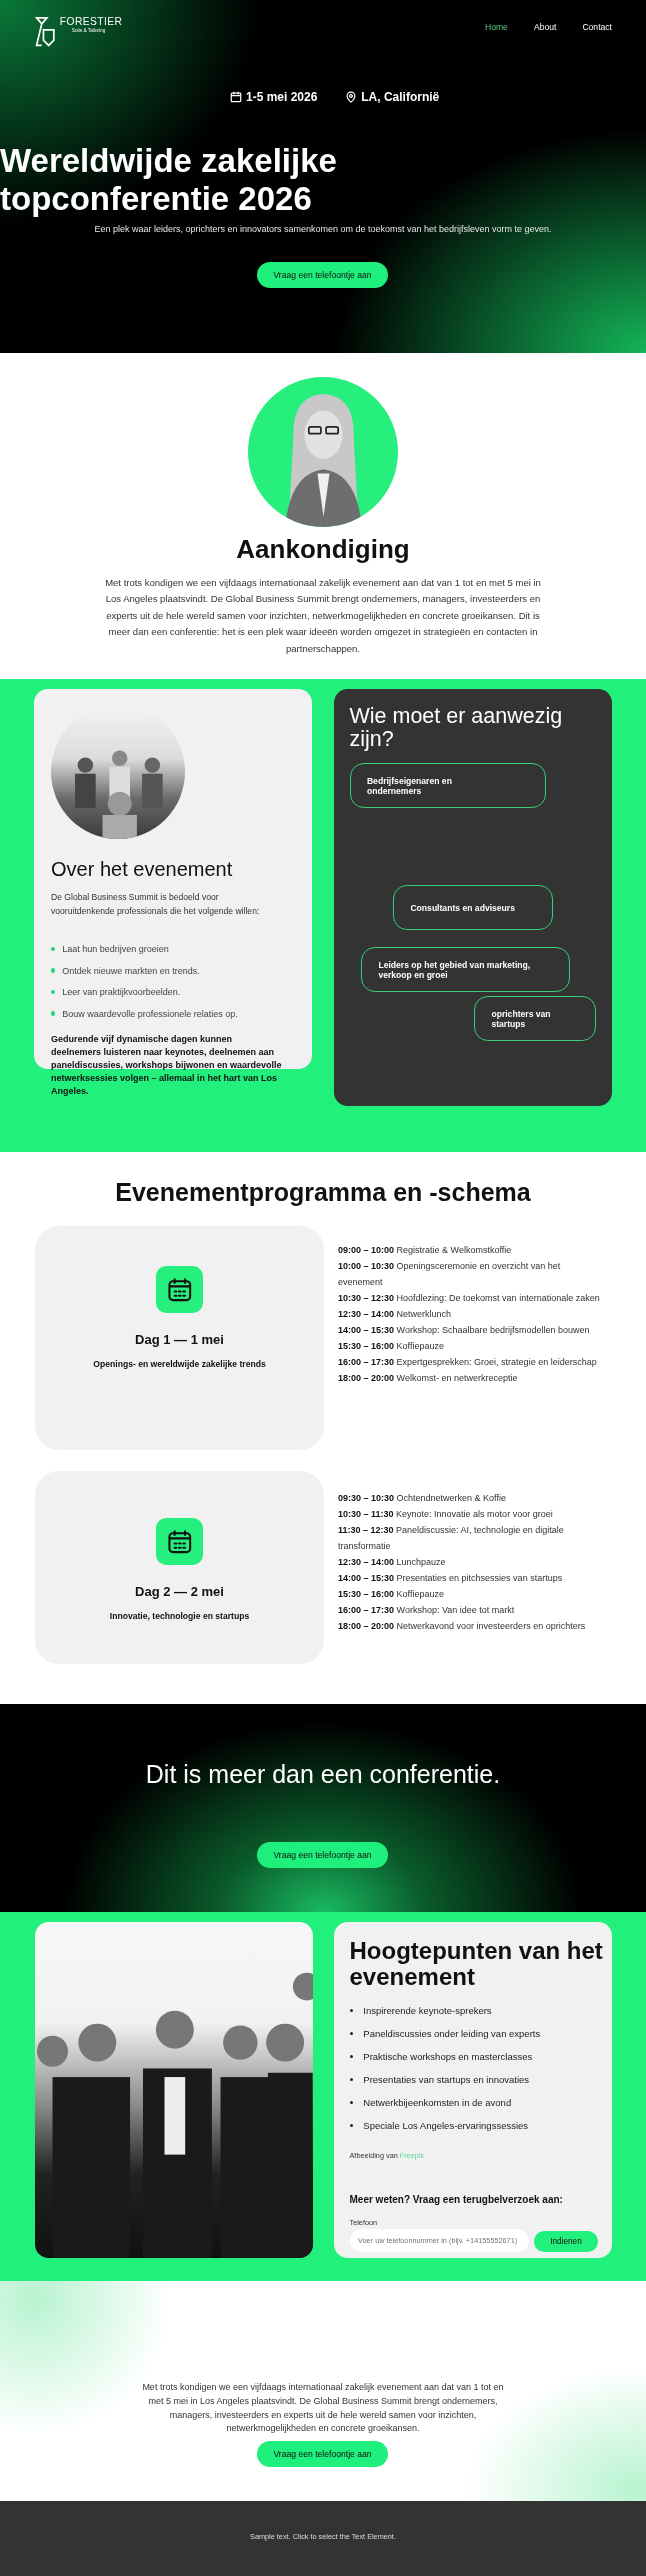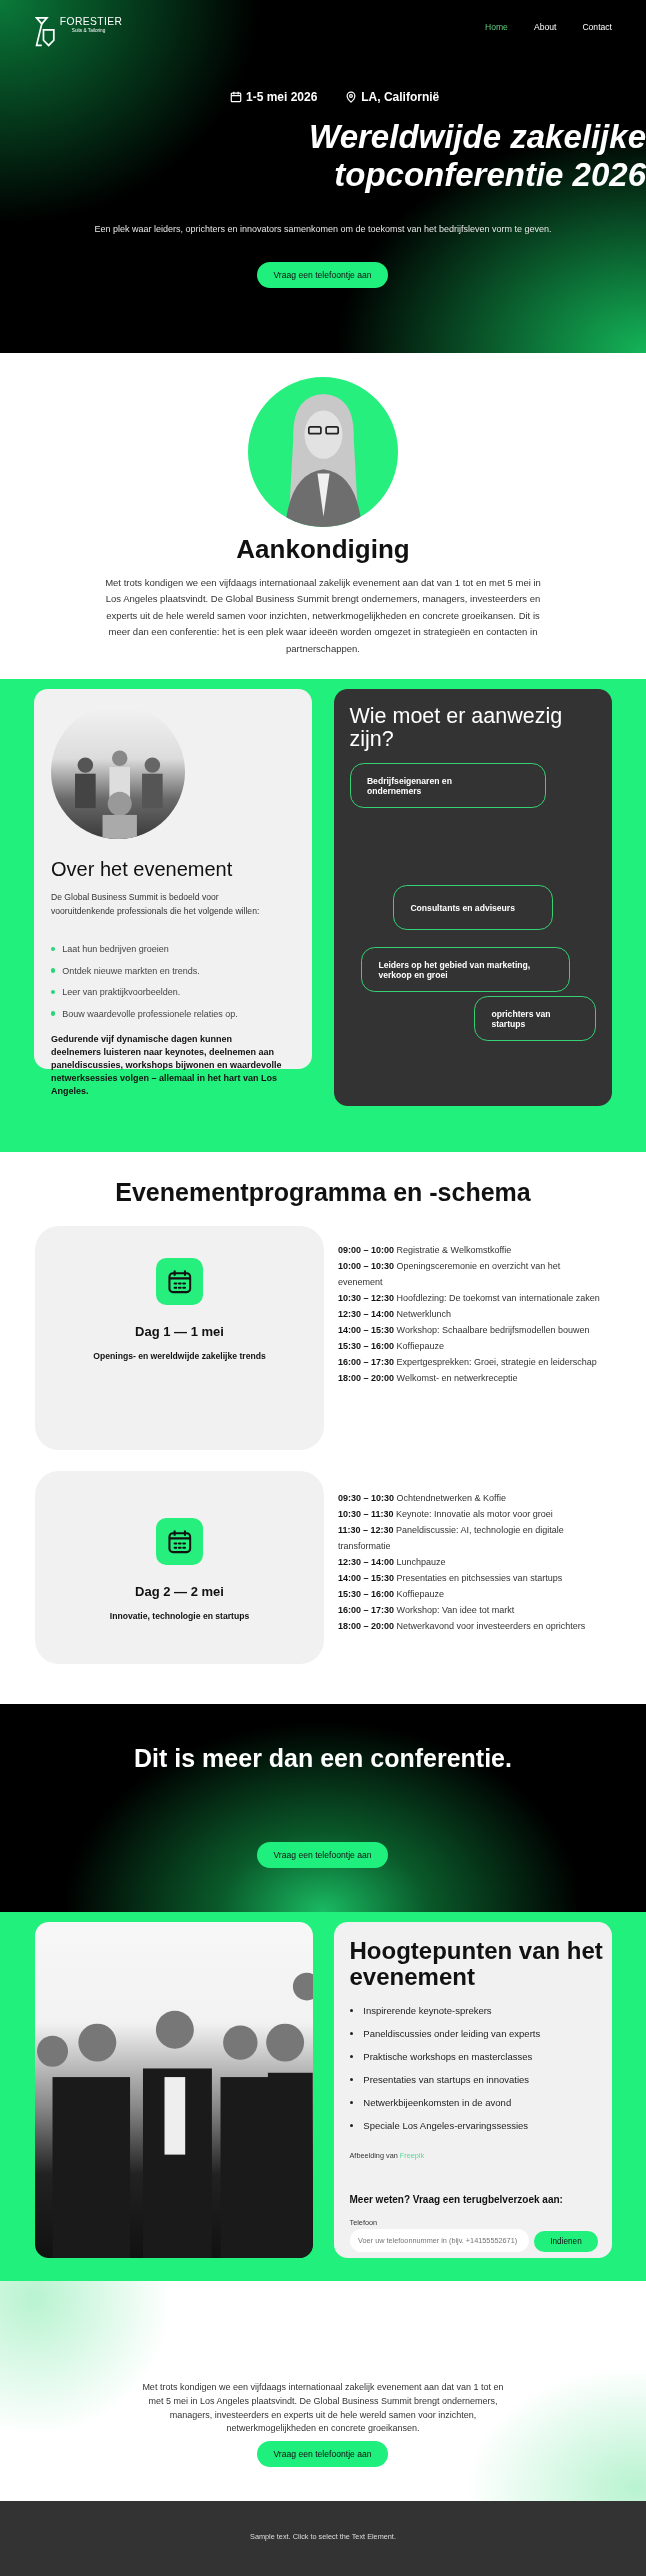--- a/index.html
+++ b/index.html
@@ -13,21 +13,21 @@
   .nav { position: absolute; top: 15.5px; left: 34px; right: 34px; height: 38px; display: flex; justify-content: space-between; align-items: flex-start; }
   .logo { display: flex; align-items: flex-start; gap: 3.4px; }
   .logo-mark { width: 22.4px; height: 33px; }
   .logo-text .name { font-size: 10.3px; letter-spacing: 0.4px; }
   .logo-text .sub { font-size: 4.7px; margin-left: 12px; margin-top: 1.7px; }
   .nav-links { display: flex; gap: 26px; font-size: 8.6px; margin-top: 6.9px; }
   .nav-links a { color: #fff; text-decoration: none; }
   .nav-links a.active { color: #5dcc7c; }
   .meta { position: absolute; top: 90px; left: 0; right: 0; display: flex; justify-content: center; gap: 27.6px; font-size: 12px; font-weight: bold; margin-left: 23px; }
   .meta .item { display: flex; align-items: center; gap: 4.3px; }
-  .hero h1 { position: absolute; top: 118px; left: 0; right: 0; text-align: right; font-size: 33px; line-height: 38px; font-weight: bold; font-style: italic; }
+  .hero h1 { position: absolute; top: 142px; left: 0; right: 0; text-align: left; font-size: 33px; line-height: 38px; font-weight: bold; }
   .hero .lead { position: absolute; top: 224px; left: 0; right: 0; text-align: center; font-size: 9px; color: #e6e6e6; }
   .btn { display: inline-block; background: #1fef7c; color: #111; border-radius: 13.8px; font-size: 8.6px; padding: 7.8px 15.5px; text-decoration: none; }
   .hero .btn { position: absolute; top: 262px; left: 257px; width: 131px; text-align: center; }
 
   
   .announce { height: 326px; text-align: center; position: relative; }
   .avatar-wrap { position: absolute; top: 24px; left: 248px; width: 150px; height: 150px; border-radius: 50%; background: #26ef7e; overflow: hidden; }
   .person { position: absolute; left: 27.6px; top: 10.3px; width: 95px; height: 147px; }
   .announce h2 { position: absolute; top: 181px; left: 0; right: 0; font-size: 26px; font-weight: bold; }
   .announce p { position: absolute; top: 222px; left: 103px; right: 103px; font-size: 9.5px; line-height: 16.4px; color: #333; }
@@ -53,21 +53,21 @@
   .day-card { position: absolute; left: 35px; width: 289px; background: #f1f1f1; border-radius: 24px; text-align: center; }
   .cal-tile { width: 47px; height: 47px; background: #26ef7e; border-radius: 10.3px; margin: 0 auto; display: flex; align-items: center; justify-content: center; }
   .day-card .title { font-size: 13px; font-weight: bold; margin-top: 19px; }
   .day-card .sub { font-size: 8.6px; font-weight: bold; margin-top: 12px; }
   .slots { position: absolute; left: 338px; width: 267px; font-size: 9px; line-height: 16px; color: #333; }
   .slots b { color: #111; }
 
   
   .more { position: relative; height: 208px; background:
       radial-gradient(ellipse 259px 190px at 323px 208px, #1aba62 0%, #0a5a2a 40%, rgba(0,0,0,0) 100%), #000; color: #fff; text-align: center; }
-  .more h2 { position: absolute; top: 40px; left: 0; right: 0; font-size: 25px; font-weight: bold; }
+  .more h2 { position: absolute; top: 56px; left: 0; right: 0; font-size: 25px; font-weight: normal; }
   .more p { position: absolute; top: 79px; left: 168px; right: 168px; font-size: 9px; line-height: 13.8px; color: #ddd; }
   .more .btn { position: absolute; top: 138px; left: 257px; width: 131px; }
 
   
   .highlights { background: #22f07d; height: 369px; position: relative; }
   .photo { position: absolute; left: 35px; top: 10.3px; width: 278px; height: 336px; border-radius: 13.8px; overflow: hidden; background: linear-gradient(180deg, #f7f7f7 0%, #f2f2f2 30%, #888 55%, #222 75%, #111 100%); }
   .card-hl { position: absolute; left: 334px; top: 10.3px; width: 278px; height: 336px; background: #f1f1f1; border-radius: 13.8px; }
   .card-hl h3 { position: absolute; left: 15.5px; top: 15.5px; font-size: 24px; line-height: 26px; font-weight: bold; }
   .card-hl ul { position: absolute; left: 19px; top: 81px; list-style: disc; padding-left: 10.3px; font-size: 9.5px; color: #222; }
   .card-hl li { height: 23px; line-height: 15.5px; }
@@ -196,21 +196,21 @@
       </div>
     <div class="pill" style="left:140px; top:307px; width:122px; height:45px;">
         <span style="width:78px">oprichters van startups</span>
       </div>
   </div>
 </section>
 
 <section class="schedule">
   <h2>Evenementprogramma en -schema</h2>
 
-  <div class="day-card" style="top:74px; height:224px; padding-top:32px;">
+  <div class="day-card" style="top:74px; height:224px; padding-top:40px;">
     <div class="cal-tile">
       <svg width="27.6" height="27.6" viewBox="0 0 32 32" fill="none" stroke="#111" stroke-width="2.4">
           <rect x="4" y="6" width="24" height="22" rx="4"></rect>
           <path d="M4 12h24M10 3v6M22 3v6"></path>
           <path d="M10 18h2M15 18h2M20 18h2M10 23h2M15 23h2M20 23h2" stroke-linecap="round"></path>
         </svg>
     </div>
     <div class="title">Dag 1 — 1 mei</div>
     <div class="sub">Openings- en wereldwijde zakelijke trends</div>
   </div>

